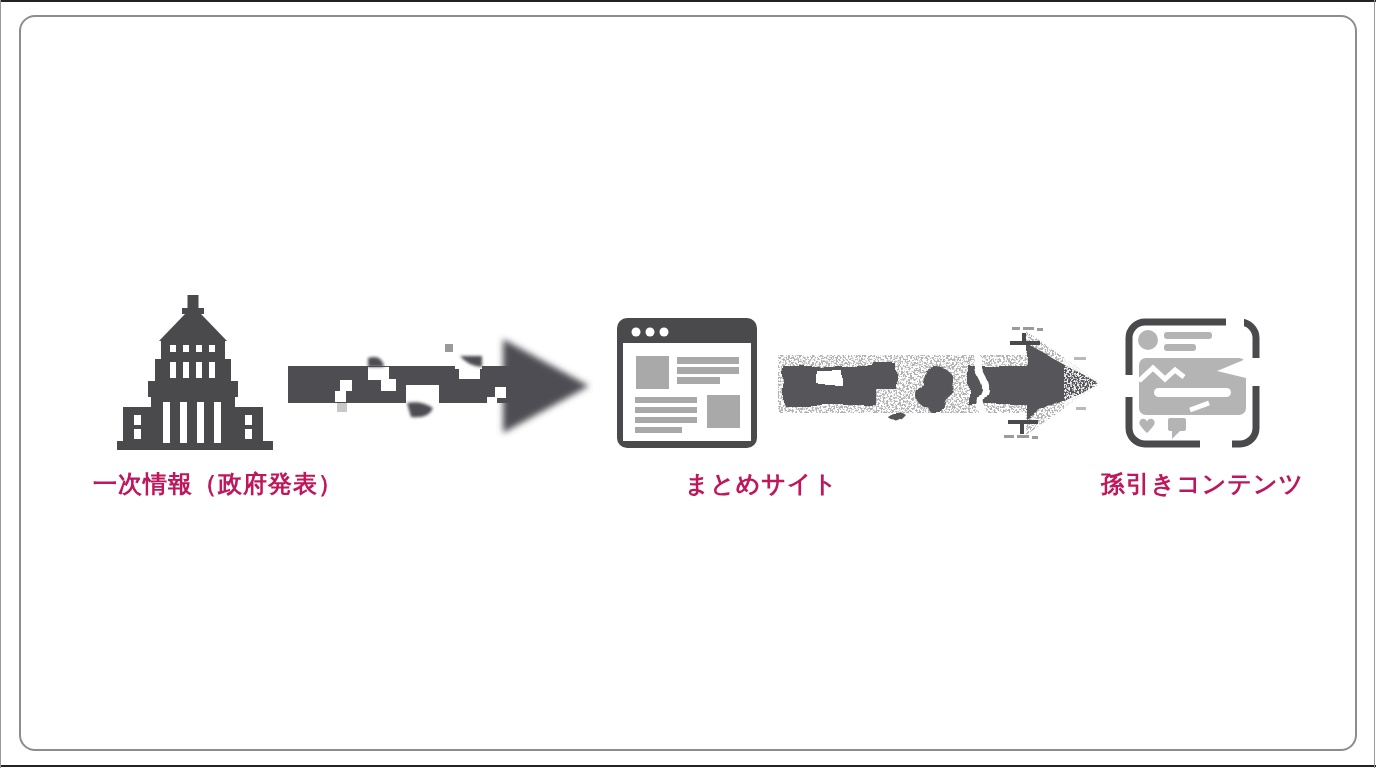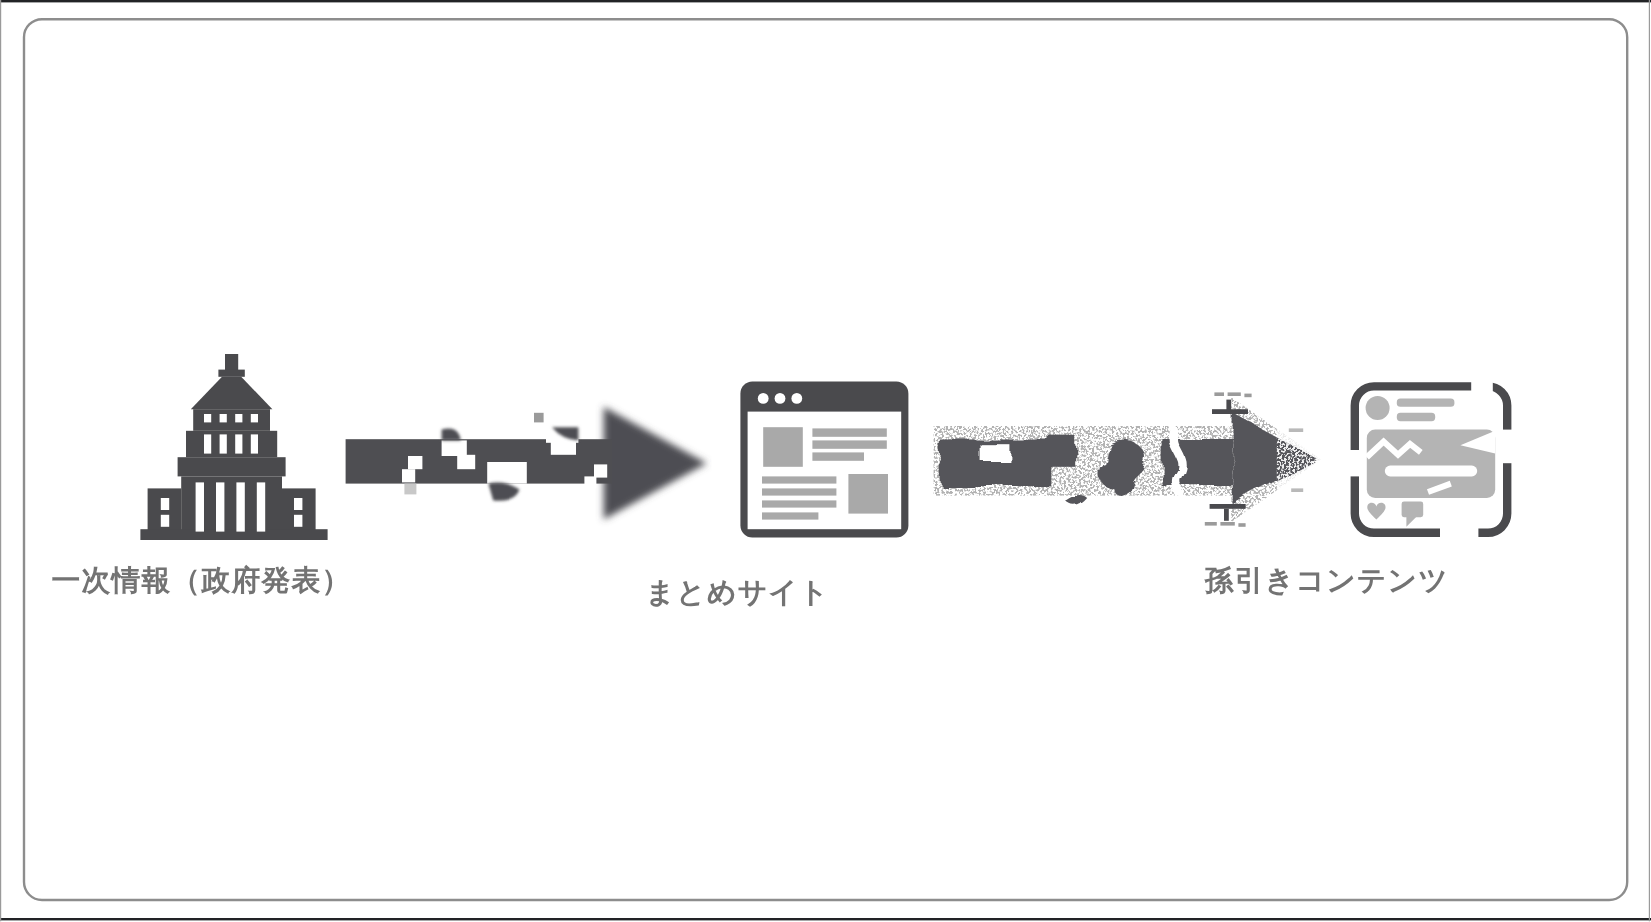--- a/index.html
+++ b/index.html
@@ -11,25 +11,25 @@
   .edge.top{left:0;top:0;width:1376px;height:2px;}
   .edge.bottom{left:0;top:765px;width:1376px;height:2px;}
   .edge.left{left:0;top:0;width:1px;height:768px;background:#9a9a9a;}
   .edge.right{left:1374px;top:0;width:1px;height:768px;background:#9a9a9a;}
   .slide{
     position:absolute;box-sizing:border-box;left:19px;top:15px;width:1338px;height:736px;
     border:2px solid #8d8d8d;border-radius:16px;background:#ffffff;
   }
   .abs{position:absolute;}
   .node-label{
-    position:absolute;top:469px;height:30px;line-height:30px;text-align:left;
-    font-size:24px;font-weight:700;color:#737373;letter-spacing:1px;white-space:nowrap;
+    position:absolute;top:469px;height:30px;line-height:30px;text-align:right;
+    font-size:24px;font-weight:700;color:#be185d;letter-spacing:1px;white-space:nowrap;
   }
   #label-primary{left:43px;width:300px;}
-  #label-matome{left:538px;width:300px;margin-top:10px;}
+  #label-matome{left:538px;width:300px;}
   #label-secondhand{left:1004px;width:300px;}
   svg{display:block;}
 </style>
 </head>
 <body>
 
 <div class="edge top"></div>
 <div class="edge bottom"></div>
 <div class="edge left"></div>
 <div class="edge right"></div>

